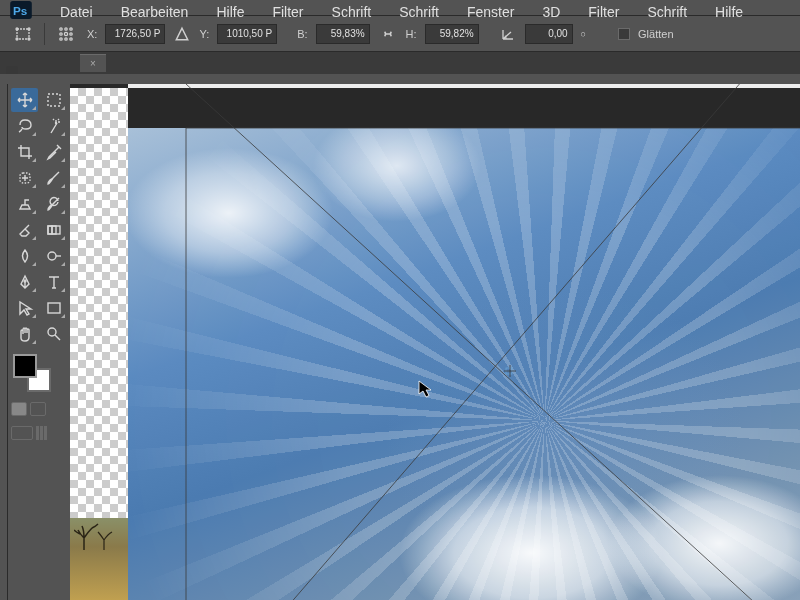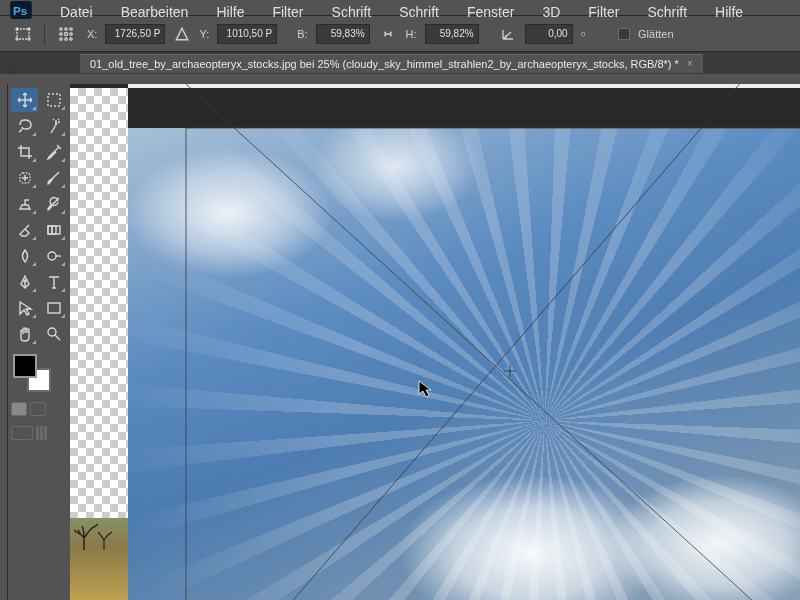--- a/index.html
+++ b/index.html
@@ -165,21 +165,20 @@
   <span class="opt-label" style="font-size:9px">○</span>
   <div style="width:16px"></div>
   <span class="checkbox"></span>
   <span class="opt-label">Glätten</span>
 </div>
 
 <div class="tab-handle"></div>
 
 <div class="tabbar">
   <div class="tab">
-    <span>01_old_tree_by_archaeopteryx_stocks.jpg bei 25% (cloudy_sky_himmel_strahlen2_by_archaeopteryx_stocks, RGB/8*) *</span>
     <span class="close">×</span>
   </div>
 </div>
 
 <div class="workspace">
   <div class="tools-strip"></div>
 
   <div class="toolbox">
     <div class="pair">
       <div class="tool active">

